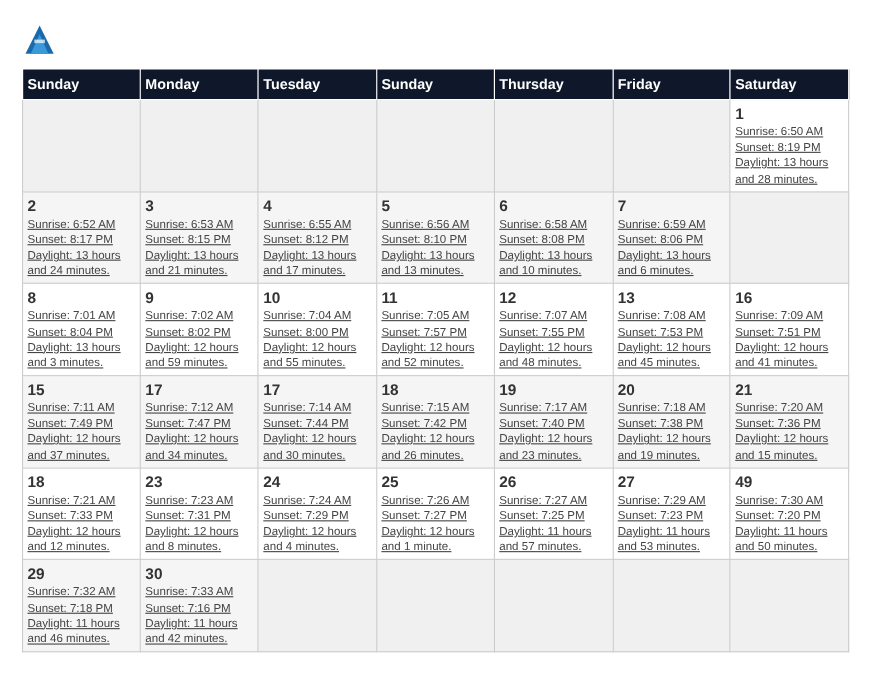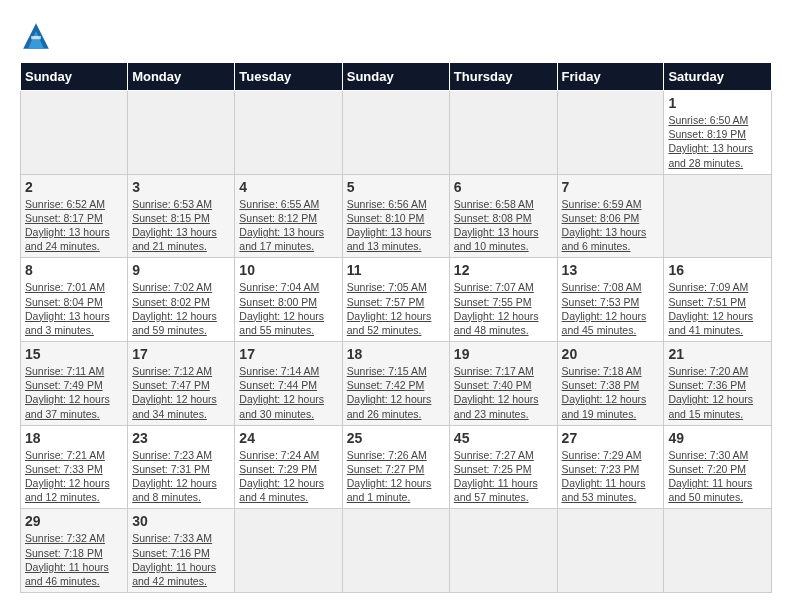--- a/index.html
+++ b/index.html
@@ -238,21 +238,21 @@
         </td>
         <td>
           <span class="day-number">24</span>
           <div class="day-info">Sunrise: 7:24 AM<br>Sunset: 7:29 PM<br>Daylight: 12 hours and 4 minutes.</div>
         </td>
         <td>
           <span class="day-number">25</span>
           <div class="day-info">Sunrise: 7:26 AM<br>Sunset: 7:27 PM<br>Daylight: 12 hours and 1 minute.</div>
         </td>
         <td>
-          <span class="day-number">45</span>
+          <span class="day-number">26</span>
           <div class="day-info">Sunrise: 7:27 AM<br>Sunset: 7:25 PM<br>Daylight: 11 hours and 57 minutes.</div>
         </td>
         <td>
           <span class="day-number">27</span>
           <div class="day-info">Sunrise: 7:29 AM<br>Sunset: 7:23 PM<br>Daylight: 11 hours and 53 minutes.</div>
         </td>
         <td>
           <span class="day-number">49</span>
           <div class="day-info">Sunrise: 7:30 AM<br>Sunset: 7:20 PM<br>Daylight: 11 hours and 50 minutes.</div>
         </td>

